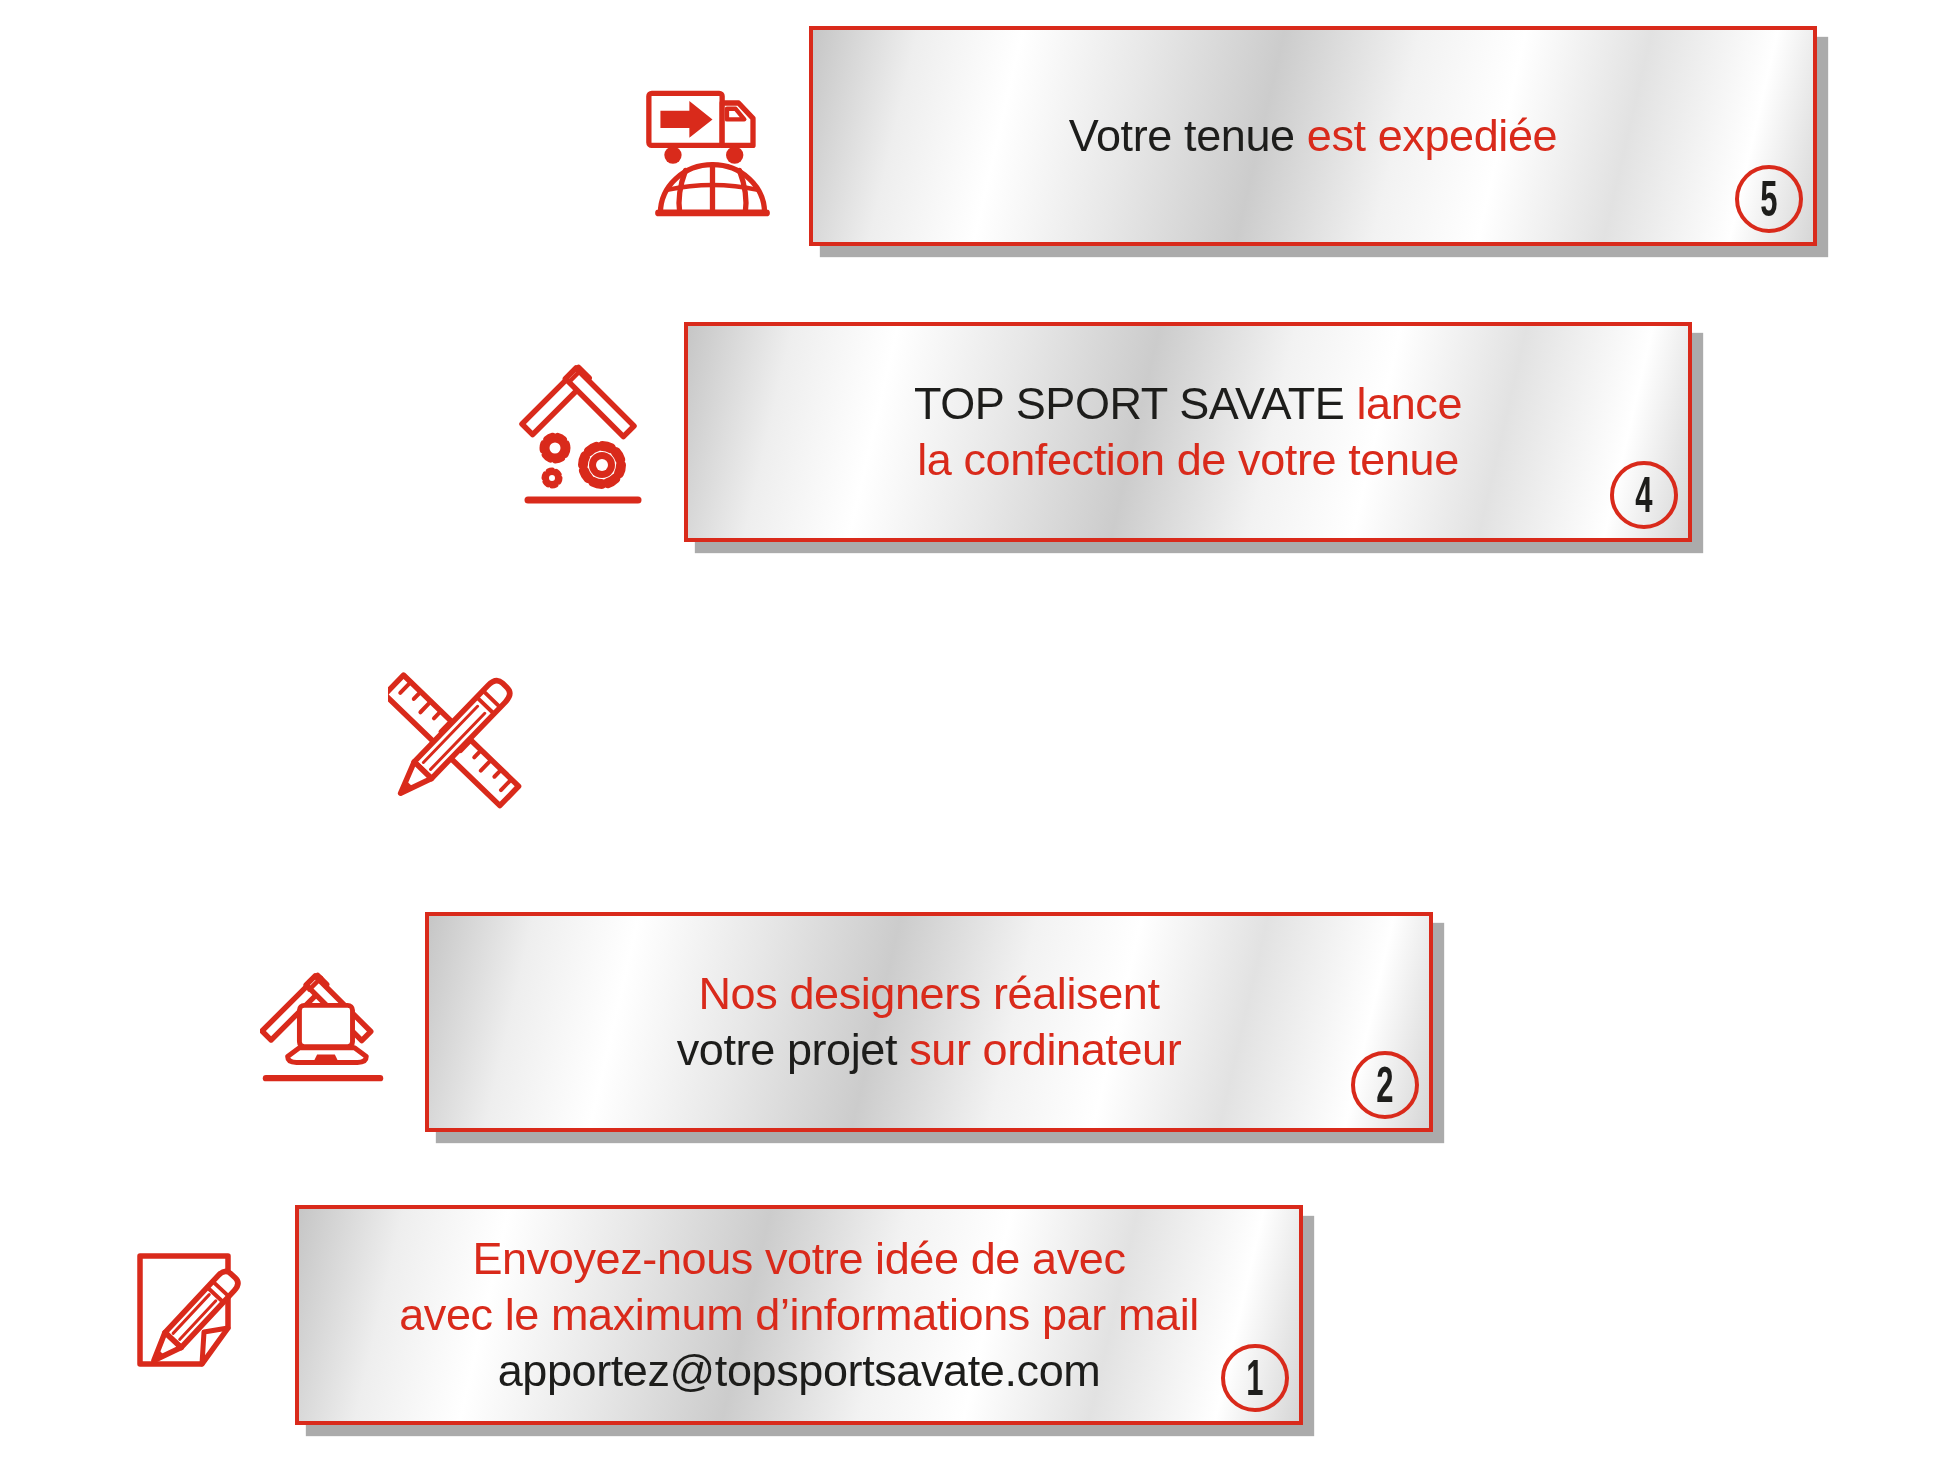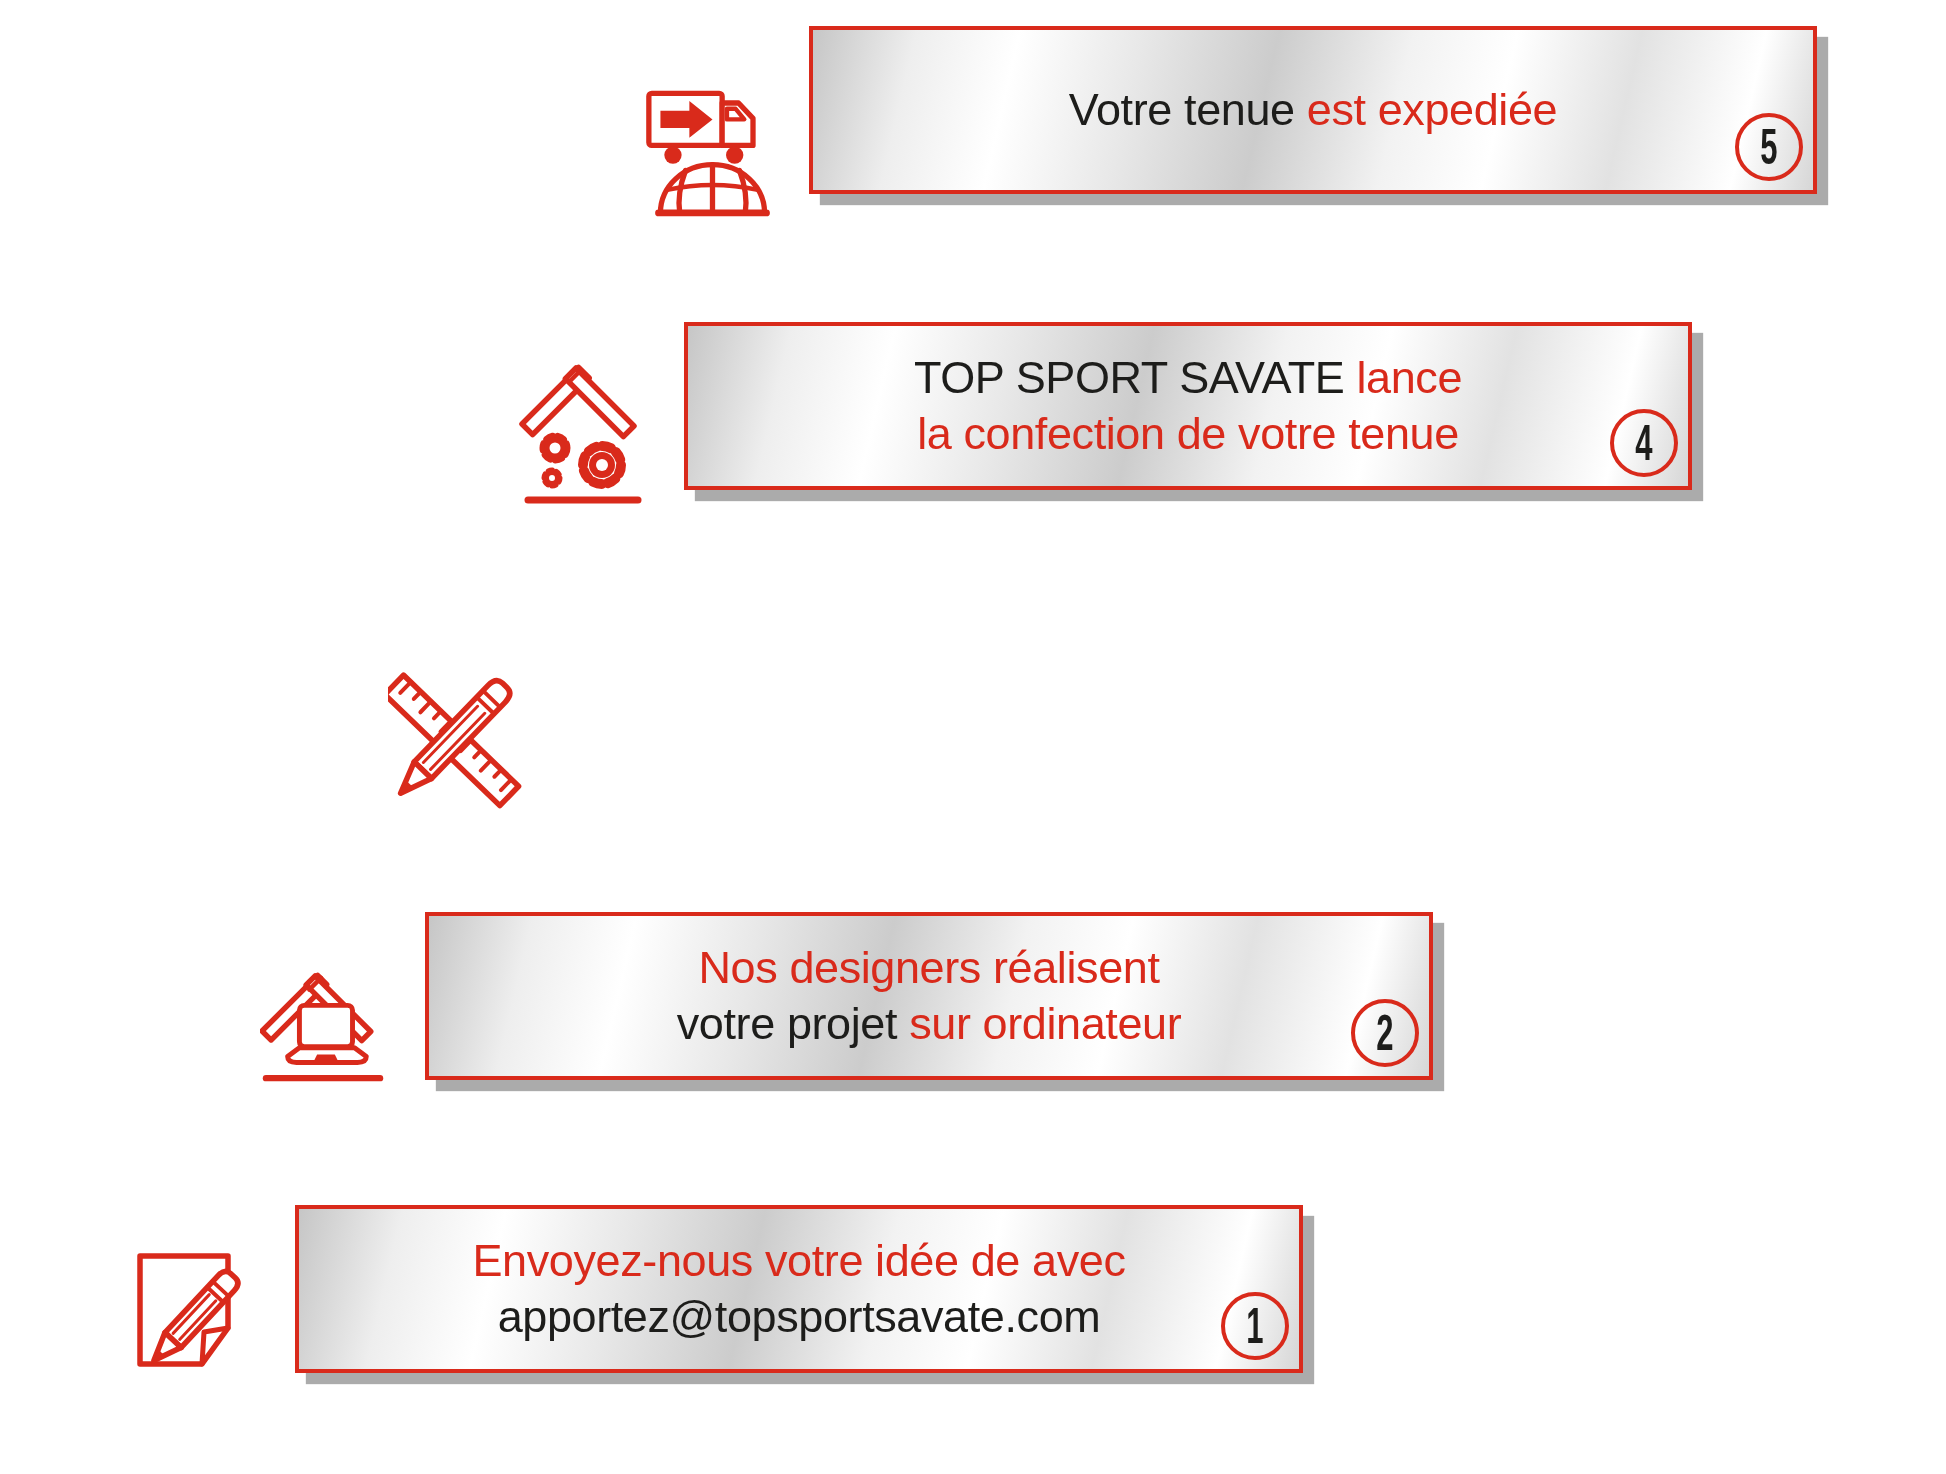--- a/index.html
+++ b/index.html
@@ -6,21 +6,21 @@
     --accent-red:#d92a1b;
     --text-black:#1d1d1b;
     --shadow-gray:#ababab;
   }
   html,body{margin:0;padding:0;background:#ffffff;}
   .stage{
     position:relative;width:1946px;height:1474px;background:#ffffff;overflow:hidden;
     font-family:"Liberation Sans",sans-serif;
   }
   .banner{
-    position:absolute;width:1008px;height:168px;box-sizing:border-box;
+    position:absolute;width:1008px;height:220px;box-sizing:border-box;
     border:4px solid var(--accent-red);
     background:linear-gradient(103deg,
       #c6c6c6 0%, #eeeeee 10%, #ffffff 20%, #e8e8e8 32%, #cccccc 45%,
       #f2f2f2 58%, #ffffff 68%, #e2e2e2 80%, #ffffff 92%, #d6d6d6 100%);
     box-shadow:11px 11px 1px var(--shadow-gray);
     display:flex;flex-direction:column;align-items:center;justify-content:center;
   }
   .line{
     font-size:45px;line-height:56px;letter-spacing:-0.4px;white-space:nowrap;text-align:center;
   }
@@ -136,19 +136,20 @@
       <path d="M30,53 L2,64 L30,75 Z" fill="#fff"></path>
       <path class="fill-red" d="M2,64 L13,59.5 L13,68.5 Z"></path>
       <line x1="35" y1="59.5" x2="88" y2="59.5" stroke-width="3"></line>
       <line x1="35" y1="68.5" x2="88" y2="68.5" stroke-width="3"></line>
       <line x1="92" y1="53" x2="92" y2="75" stroke-width="4"></line>
       <line x1="100" y1="53" x2="100" y2="75" stroke-width="4"></line>
     </g>
   </svg>
   <div class="banner" style="left:295px;top:1205px">
     <div class="line"><span class="seg red">Envoyez-nous votre idée de avec</span></div>
+    <div class="line"><span class="seg red">avec le maximum d’informations par mail</span></div>
     <div class="line"><span class="seg black">apportez@topsportsavate.com</span></div>
     <div class="num-circle">
       <span class="digit">1</span>
     </div>
   </div>
 
 </div>
 
 </body></html>

